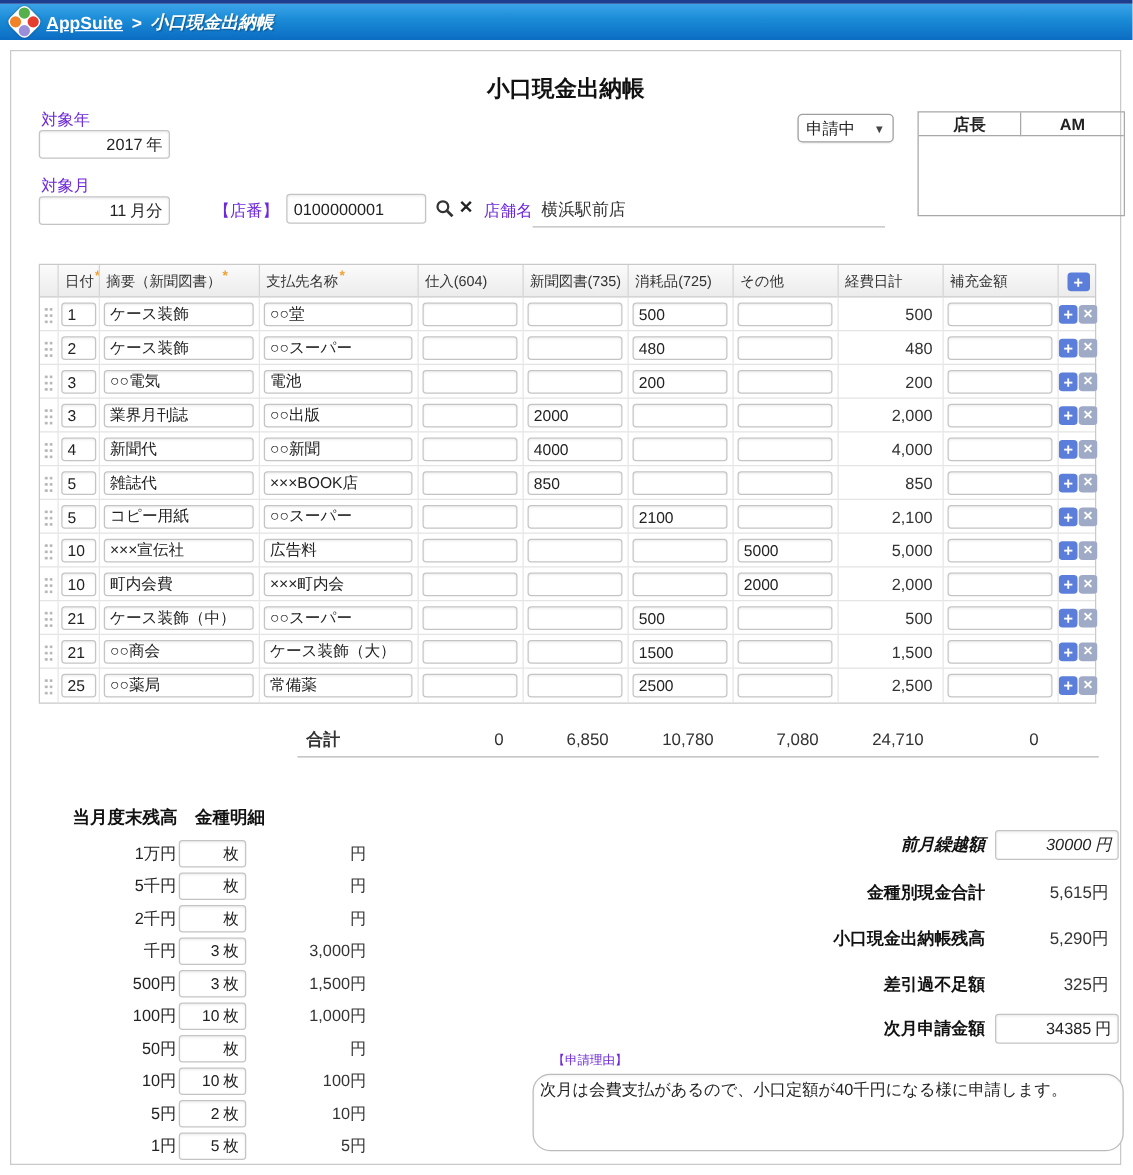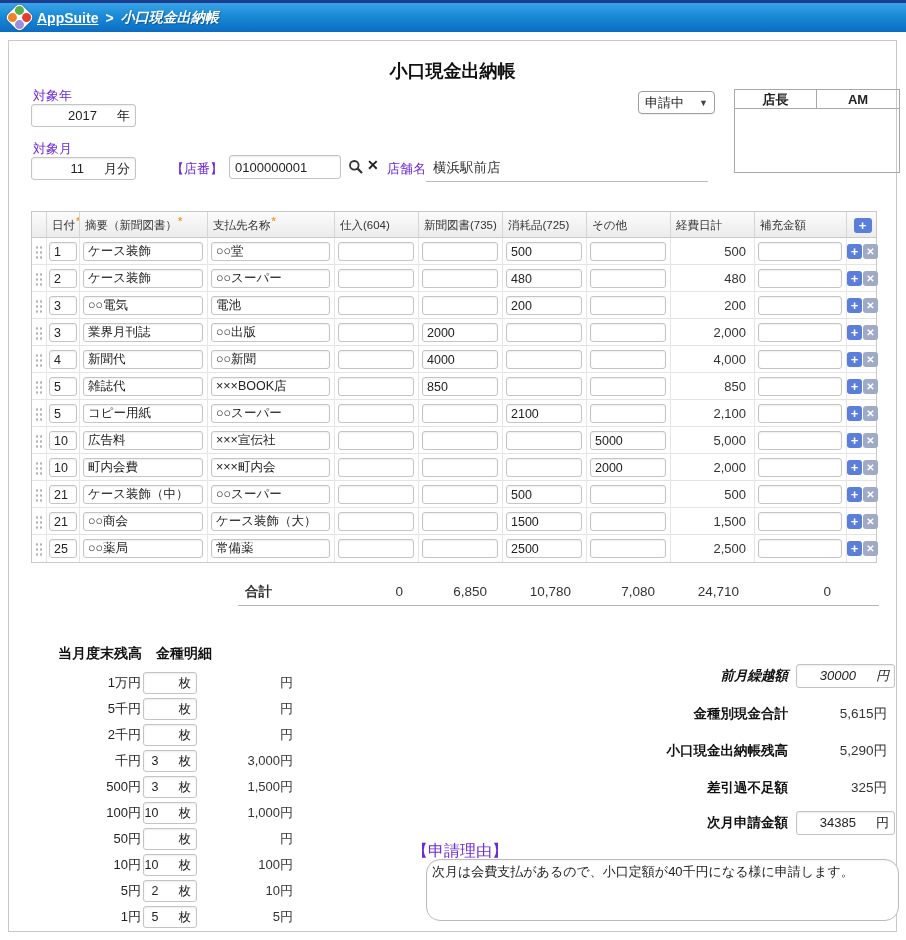--- a/index.html
+++ b/index.html
@@ -19,21 +19,21 @@
 .logo .d4{left:1px;bottom:1px;background:#f08326} 
 .brand{color:#fff;font-weight:bold;font-size:14px;text-decoration:underline;cursor:pointer}
 .crumb-sep{color:#fff;font-weight:bold;font-size:14px}
 .crumb-title{color:#fff;font-weight:bold;font-style:italic;font-size:14px;text-shadow:1px 1px 1px rgba(0,0,0,.3)}
 
 
 .panel{position:absolute;left:8px;top:40px;width:889px;height:892px;border:1px solid #c9c9c9;background:#fff}
 .page-title{position:absolute;left:0;top:18px;width:100%;text-align:center;font-size:18px;font-weight:bold;color:#111}
 
 .lbl{font-weight:normal;font-size:13px;color:#6d28d9}
-.ubox{display:flex;justify-content:flex-end;align-items:center;gap:20px;background:#fff;
+.ubox{display:flex;justify-content:flex-end;align-items:center;gap:3px;background:#fff;
   border:1px solid #c4c4c4;border-radius:3px;box-shadow:inset 0 1px 2px rgba(0,0,0,.08);
   padding:0 5px;font-size:13px;color:#222}
 
 .year-label{position:absolute;left:24px;top:46px}
 .year-box{position:absolute;left:22px;top:63px;width:105px;height:23px}
 .month-label{position:absolute;left:24px;top:99px}
 .month-box{position:absolute;left:22px;top:116px;width:105px;height:23px}
 
 .storeno-label{position:absolute;left:162px;top:119px}
 .storeno-input{position:absolute;left:220px;top:114px;width:112px;height:24px;
@@ -97,21 +97,21 @@
 .drow .da{width:96px;text-align:right;font-size:13px;color:#333}
 
 
 .srow{position:absolute;left:500px;width:386px;height:25px;display:flex;align-items:center}
 .srow .sl{flex:1;text-align:right;font-weight:bold;font-size:13.5px;margin-right:8px;color:#111}
 .srow .slot{width:99px;display:flex;justify-content:flex-end}
 .srow .ubox{width:99px;height:24px;font-size:13px}
 .srow .sv{font-size:13.5px;color:#333;padding-right:8px}
 
 
-.reason-label{position:absolute;left:403px;top:800px;font-size:16px}
+.reason-label{position:absolute;left:433px;top:800px;font-size:10px}
 .reason-box{position:absolute;left:417px;top:818px;width:473px;height:62px;border:1px solid #bbb;
   border-radius:14px;font:13px "Liberation Sans",sans-serif;color:#222;padding:3px 5px;resize:none;
   box-shadow:inset 0 1px 2px rgba(0,0,0,.05)}
 </style>
 </head>
 <body>
 
 <div class="topbar">
   <span class="logo">
     <i class="d1"></i>
@@ -439,24 +439,24 @@
           </div>
         </div>
         <div class="grid-row body-row">
           <div class="cell">
             <span class="drag-dots"></span>
           </div>
           <div class="cell date-cell">
             <input class="tin" value="10" style="">
           </div>
           <div class="cell ">
+            <input class="tin" value="×××宣伝社" style="">
+          </div>
+          <div class="cell ">
             <input class="tin" value="広告料" style="">
-          </div>
-          <div class="cell ">
-            <input class="tin" value="×××宣伝社" style="">
           </div>
           <div class="cell ">
             <input class="tin" style="">
           </div>
           <div class="cell ">
             <input class="tin" style="">
           </div>
           <div class="cell ">
             <input class="tin" style="">
           </div>

